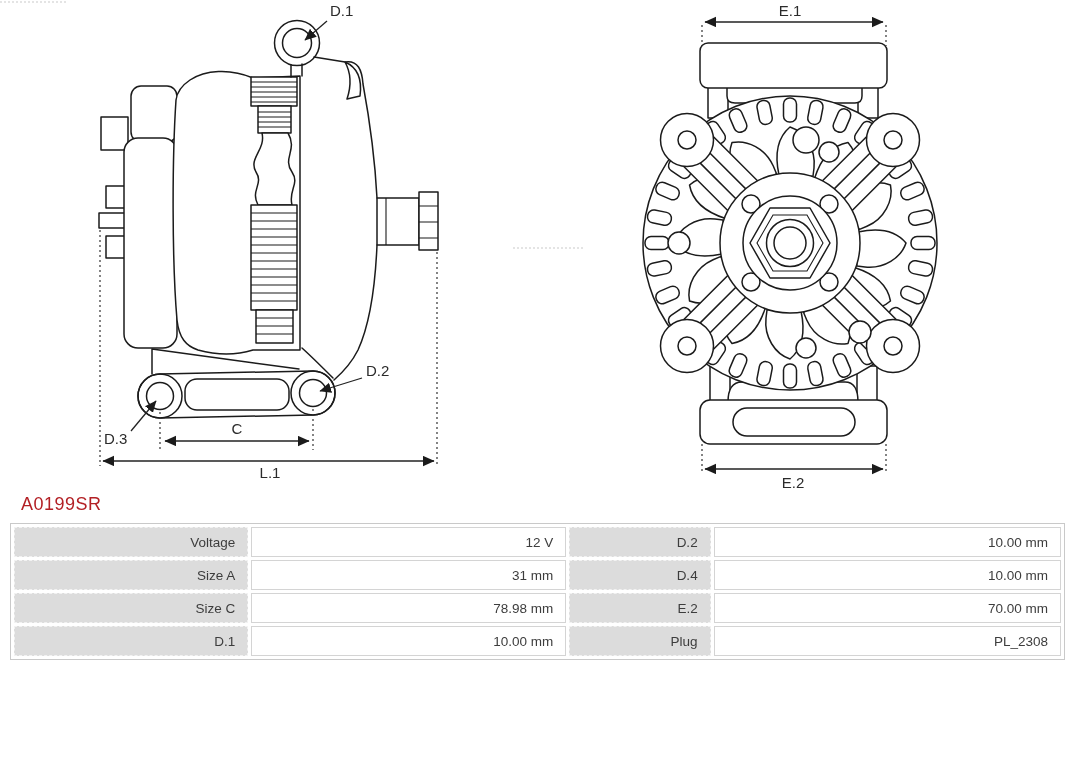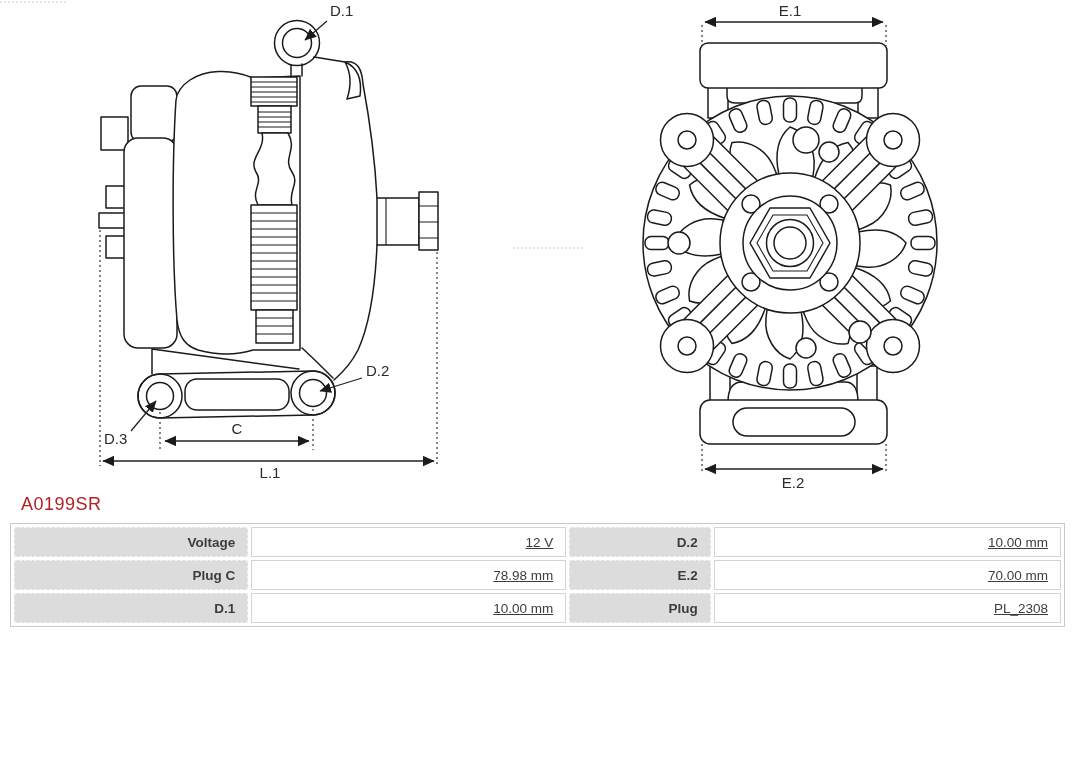--- a/index.html
+++ b/index.html
@@ -18,22 +18,22 @@
 
   
   .part-title{position:absolute;left:21px;top:494px;margin:0;font-size:18px;line-height:20px;
               font-weight:400;color:#b32025;letter-spacing:.5px;}
 
   
   table.specs{position:absolute;left:10px;top:523px;width:1055px;table-layout:fixed;
               border-collapse:separate;border-spacing:3px;border:1px solid #c9c9c9;background:#fff;}
   table.specs td{height:28px;font-size:13.5px;color:#3d3d3d;text-align:right;
                  padding:0 12px;vertical-align:middle;overflow:hidden;white-space:nowrap;}
-  td.cell-label{background:#dcdcdc;border:1px dashed #f2f2f2;font-weight:bold;}
-  td.cell-value{background:#fff;border:1px solid #d4d4d4;text-decoration:underline;}
+  td.cell-label{background:#dcdcdc;border:1px dashed #f2f2f2;}
+  td.cell-value{background:#fff;border:1px solid #d4d4d4;}
 </style>
 </head>
 <body>
 
 <div class="page">
 
   <svg class="drawings" viewBox="0 0 1080 495">
     <defs>
       <marker id="ah" markerWidth="11" markerHeight="9" refX="8.5" refY="4" orient="auto-start-reverse">
         <path d="M0,0 L9,4 L0,8 Z" fill="#1b1b1b"></path>
@@ -241,21 +241,27 @@
         <col style="width:344px">
     </colgroup>
     <tbody>
       <tr>
         <td class="cell-label">Voltage</td>
         <td class="cell-value">12 V</td>
         <td class="cell-label">D.2</td>
         <td class="cell-value">10.00 mm</td>
       </tr>
       <tr>
-        <td class="cell-label">Plug C</td>
+        <td class="cell-label">Size A</td>
+        <td class="cell-value">31 mm</td>
+        <td class="cell-label">D.4</td>
+        <td class="cell-value">10.00 mm</td>
+      </tr>
+      <tr>
+        <td class="cell-label">Size C</td>
         <td class="cell-value">78.98 mm</td>
         <td class="cell-label">E.2</td>
         <td class="cell-value">70.00 mm</td>
       </tr>
       <tr>
         <td class="cell-label">D.1</td>
         <td class="cell-value">10.00 mm</td>
         <td class="cell-label">Plug</td>
         <td class="cell-value">PL_2308</td>
       </tr>

